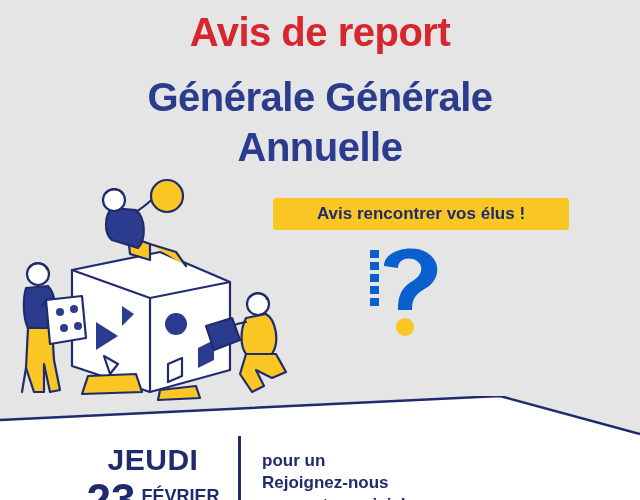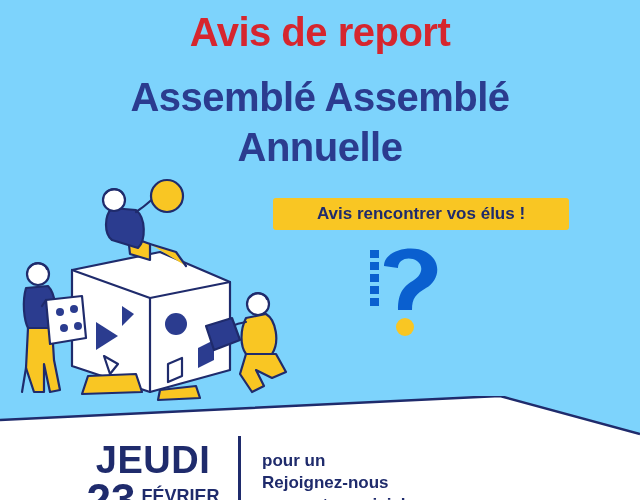--- a/index.html
+++ b/index.html
@@ -5,21 +5,21 @@
   html, body {
     margin: 0;
     padding: 0;
     background: #ffffff;
   }
   #poster {
     position: relative;
     width: 640px;
     height: 500px;
     overflow: hidden;
-    background: #7dd3fc;
+    background: #e5e5e5;
     font-family: "Liberation Sans", sans-serif;
   }
 
   
   .title-notice {
     position: absolute;
     top: 8px;
     left: 0;
     width: 640px;
     text-align: center;
@@ -113,21 +113,21 @@
 
   .date-block {
     position: absolute;
     left: 78px;
     top: 444px;
     width: 150px;
     text-align: center;
     color: #1f2b6c;
   }
   .date-day {
-    font-size: 38px;
+    font-size: 30px;
     font-weight: bold;
     letter-spacing: 0.5px;
     line-height: 32px;
   }
   .date-num-row {
     display: flex;
     align-items: flex-end;
     justify-content: center;
     gap: 6px;
     line-height: 40px;
@@ -165,21 +165,21 @@
   .invite-block span { display: block; }
 </style>
 </head>
 <body>
 
 <div id="poster">
 
   <div class="title-notice">Avis de report</div>
 
   <div class="title-main">
-    <span>Assemblé Assemblé</span>
+    <span>Générale Générale</span>
     <span class="line2">Annuelle</span>
   </div>
 
   <div class="highlight-banner"></div>
   <div class="highlight-text">Avis rencontrer vos élus  !</div>
 
   <div class="qmark">
     <svg width="80" height="92" viewBox="0 0 80 92" xmlns="http://www.w3.org/2000/svg">
 
       <g fill="#0a5fcf">

